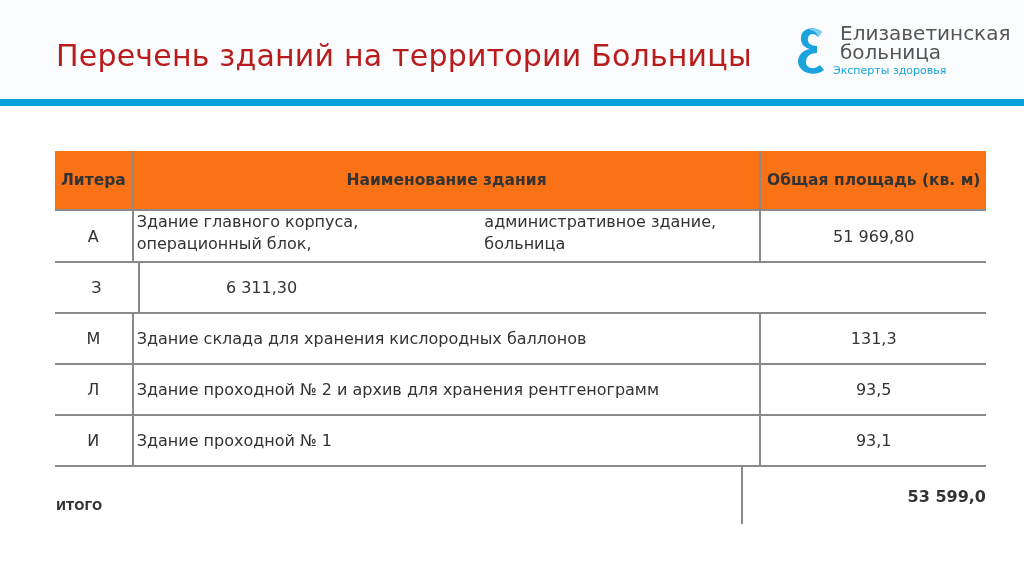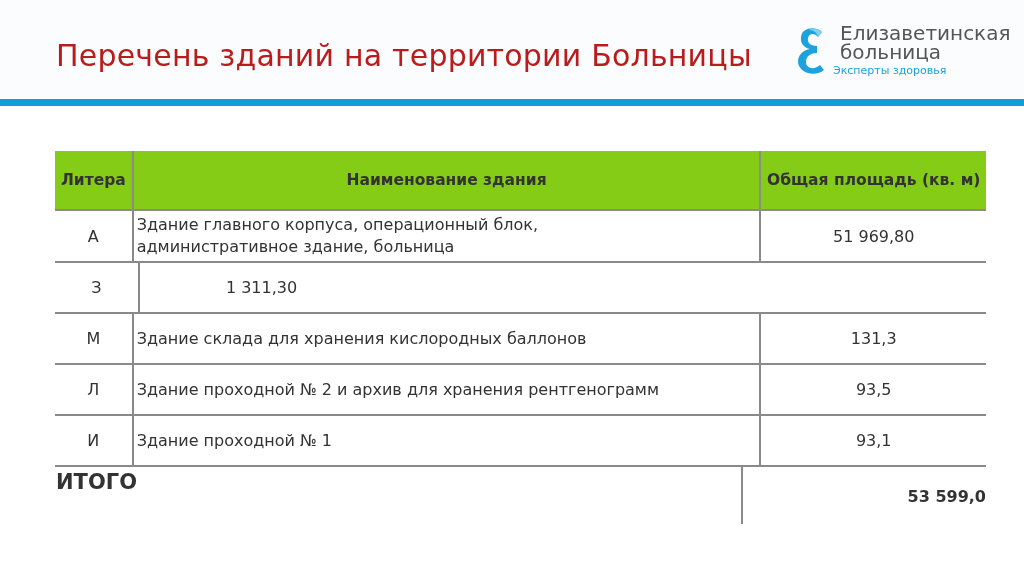--- a/index.html
+++ b/index.html
@@ -29,31 +29,31 @@
       color: #555; white-space: nowrap; margin-left: 8px;
     }
     .logo-tag {
       position: absolute; left: 37px; top: 40px; font-size: 11px; color: #1aa3dc;
       white-space: nowrap;
     }
     .tbl {
       position: absolute; left: 55px; top: 151px; width: 931px;
     }
     .row { position: relative; display: flex; border-bottom: 2px solid #8a8a8a; box-sizing: border-box; }
-    .row.head { background: #84cc16; height: 60px; }
+    .row.head { background: #f97316; height: 60px; }
     .cell { display: flex; align-items: center; box-sizing: border-box; font-size: 16px; color: #333; }
     .c1 { width: 85px; justify-content: center; border-right: 2px solid #8a8a8a; }
     .c2 { width: 679px; padding-left: 3px; border-right: 2px solid #8a8a8a; line-height: 22px; }
     .c3 { width: 243px; justify-content: center; text-align: center; }
     .head .cell { font-weight: bold; color: #333; font-size: 15.5px; }
     .head .c2 { justify-content: center; padding-left: 0; }
     .r1 { height: 52px; }
     .rN { height: 51px; }
     .total { display: flex; height: 57px; }
-    .total .tl { width: 688px; border-right: 2px solid #8a8a8a; box-sizing: border-box; font-weight: bold; font-size: 21px; padding-top: 3px; padding-left: 1px; color: #333; }
+    .total .tl { width: 688px; border-right: 2px solid #8a8a8a; box-sizing: border-box; font-weight: bold; font-size: 12px; padding-top: 32px; padding-left: 1px; color: #333; }
     .total .tr { width: 243px; text-align: right; font-weight: bold; font-size: 16px; padding-top: 20px; color: #333; }
   </style>
 </head>
 <body>
 
 <div class="header-band"></div>
 <div class="page-title">Перечень зданий на территории Больницы</div>
 
 <div class="logo">
   <svg class="logo-icon" viewBox="0 0 30 54">
@@ -71,30 +71,30 @@
 
 <div class="tbl">
   <div class="row head">
     <div class="cell c1">Литера</div>
     <div class="cell c2">Наименование здания</div>
     <div class="cell c3">Общая площадь (кв. м)</div>
   </div>
 
   <div class="row r1">
     <div class="cell c1">А</div>
-    <div class="cell c2" style="flex-direction:column;align-items:flex-start;justify-content:center;">
+    <div class="cell c2" style="flex-direction:row;align-items:flex-start;justify-content:center;">
       <span>Здание главного корпуса, операционный блок,</span>
       <span>административное здание, больница</span>
     </div>
     <div class="cell c3">51 969,80</div>
   </div>
 
   <div class="row rN">
     <div class="cell c1">З</div>
-    <div class="cell c3">1 311,30</div>
+    <div class="cell c3">6 311,30</div>
   </div>
 
   <div class="row rN">
     <div class="cell c1">М</div>
     <div class="cell c2">Здание склада для хранения кислородных баллонов</div>
     <div class="cell c3">131,3</div>
   </div>
 
   <div class="row rN">
     <div class="cell c1">Л</div>

